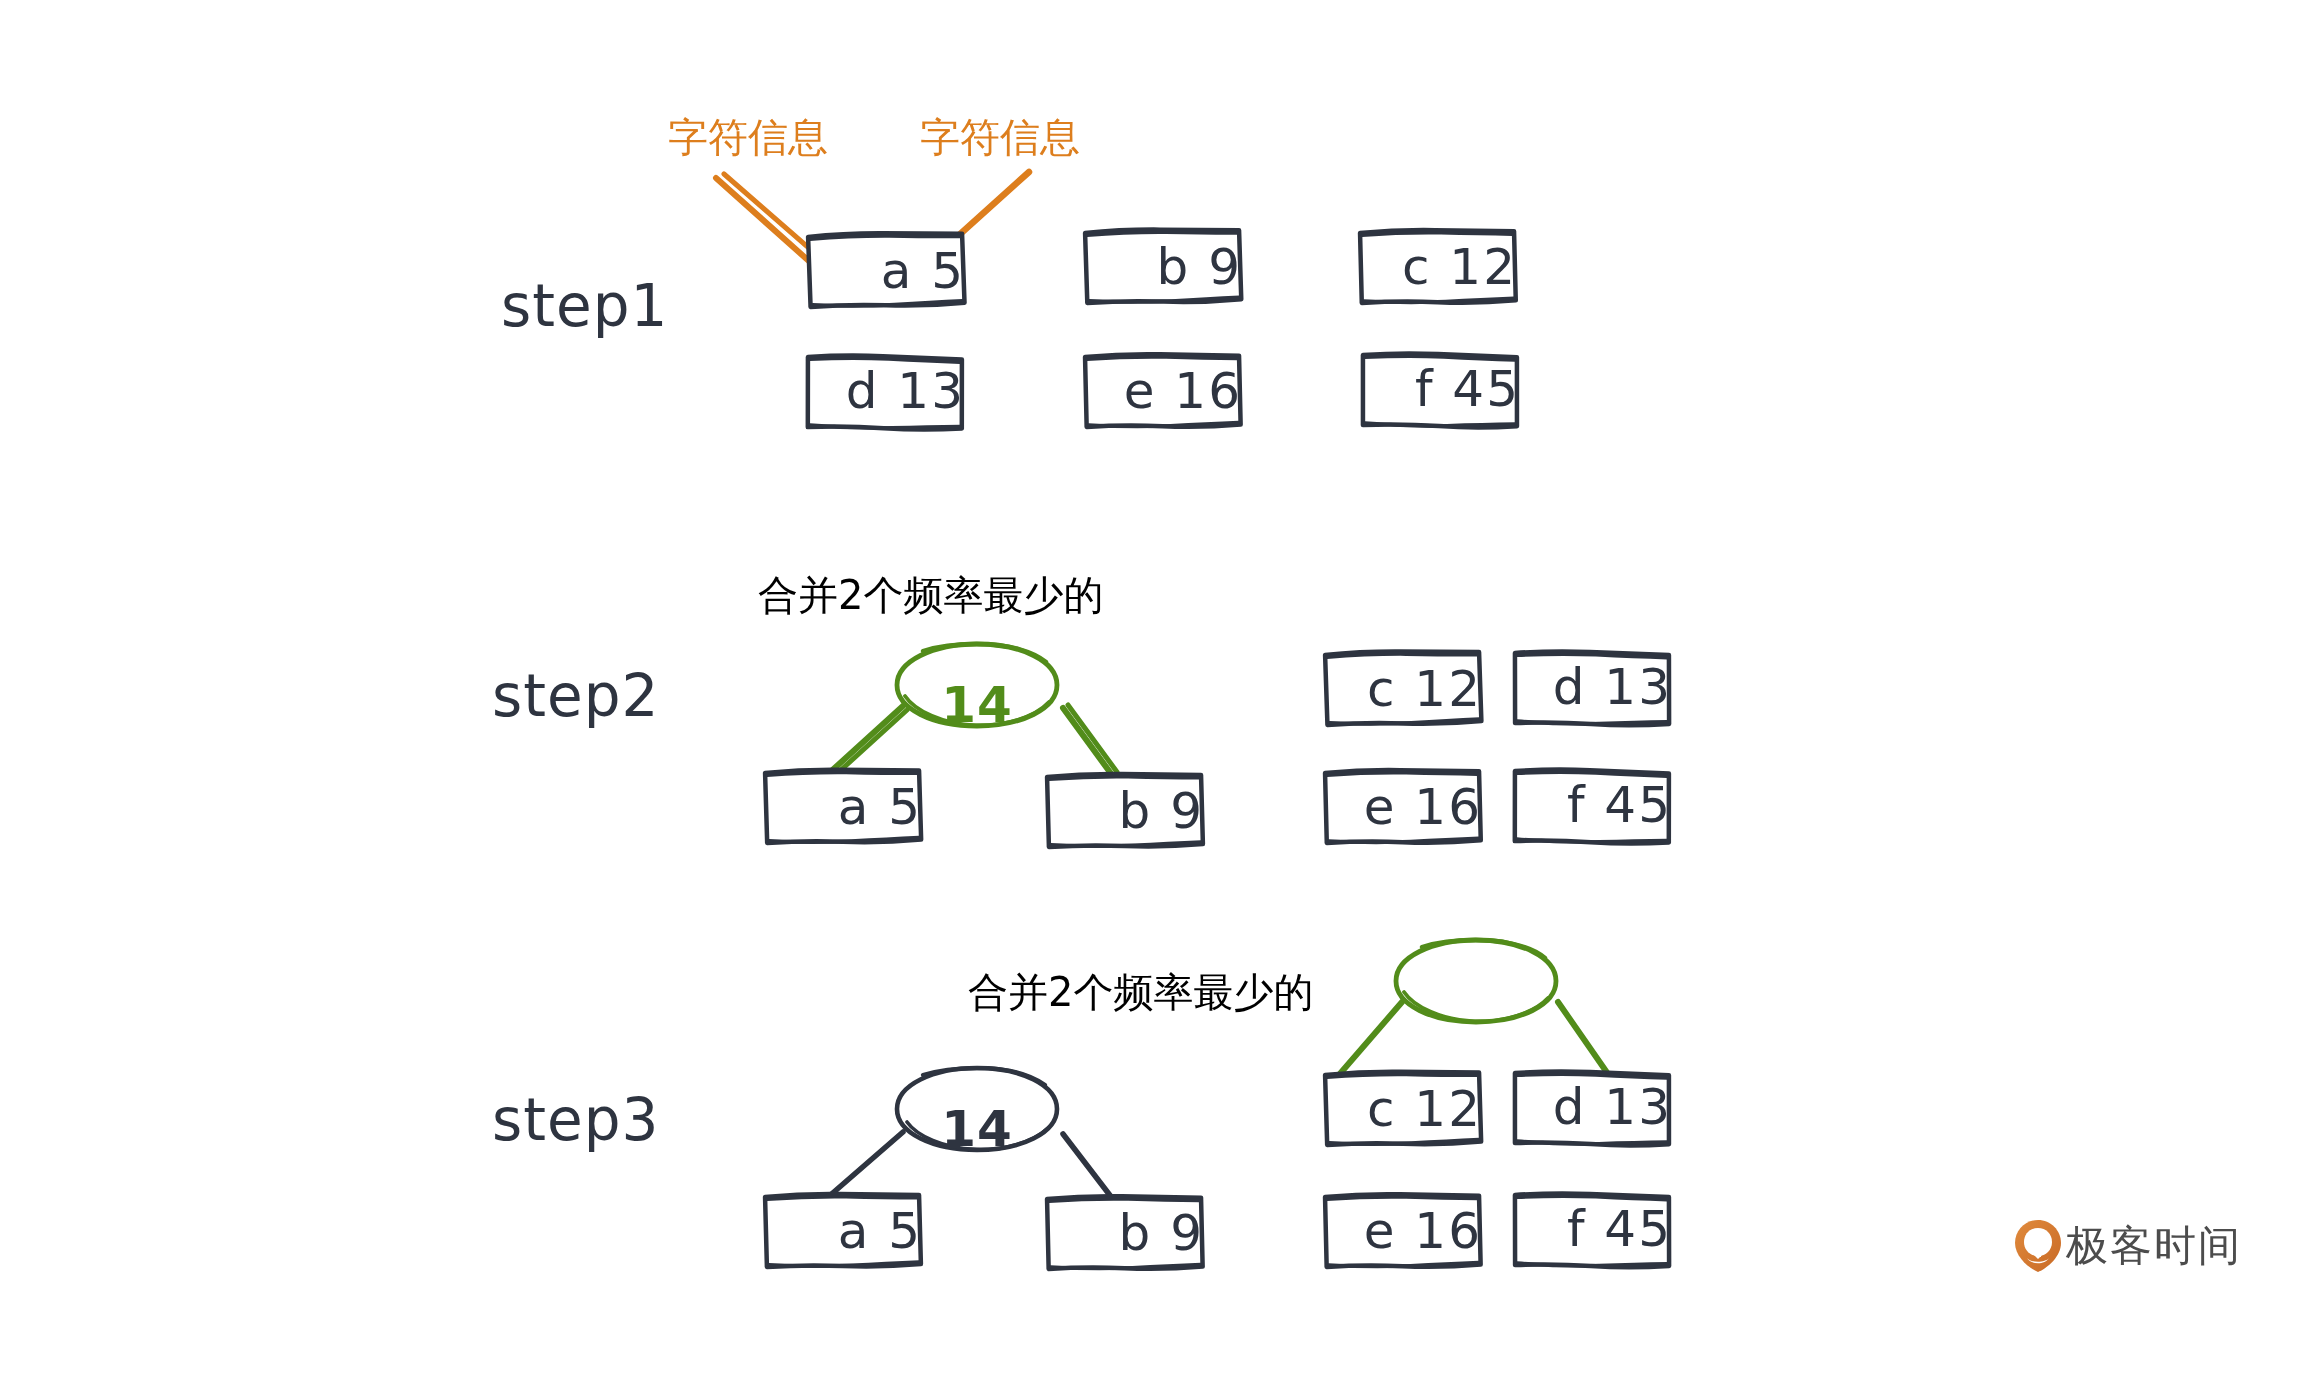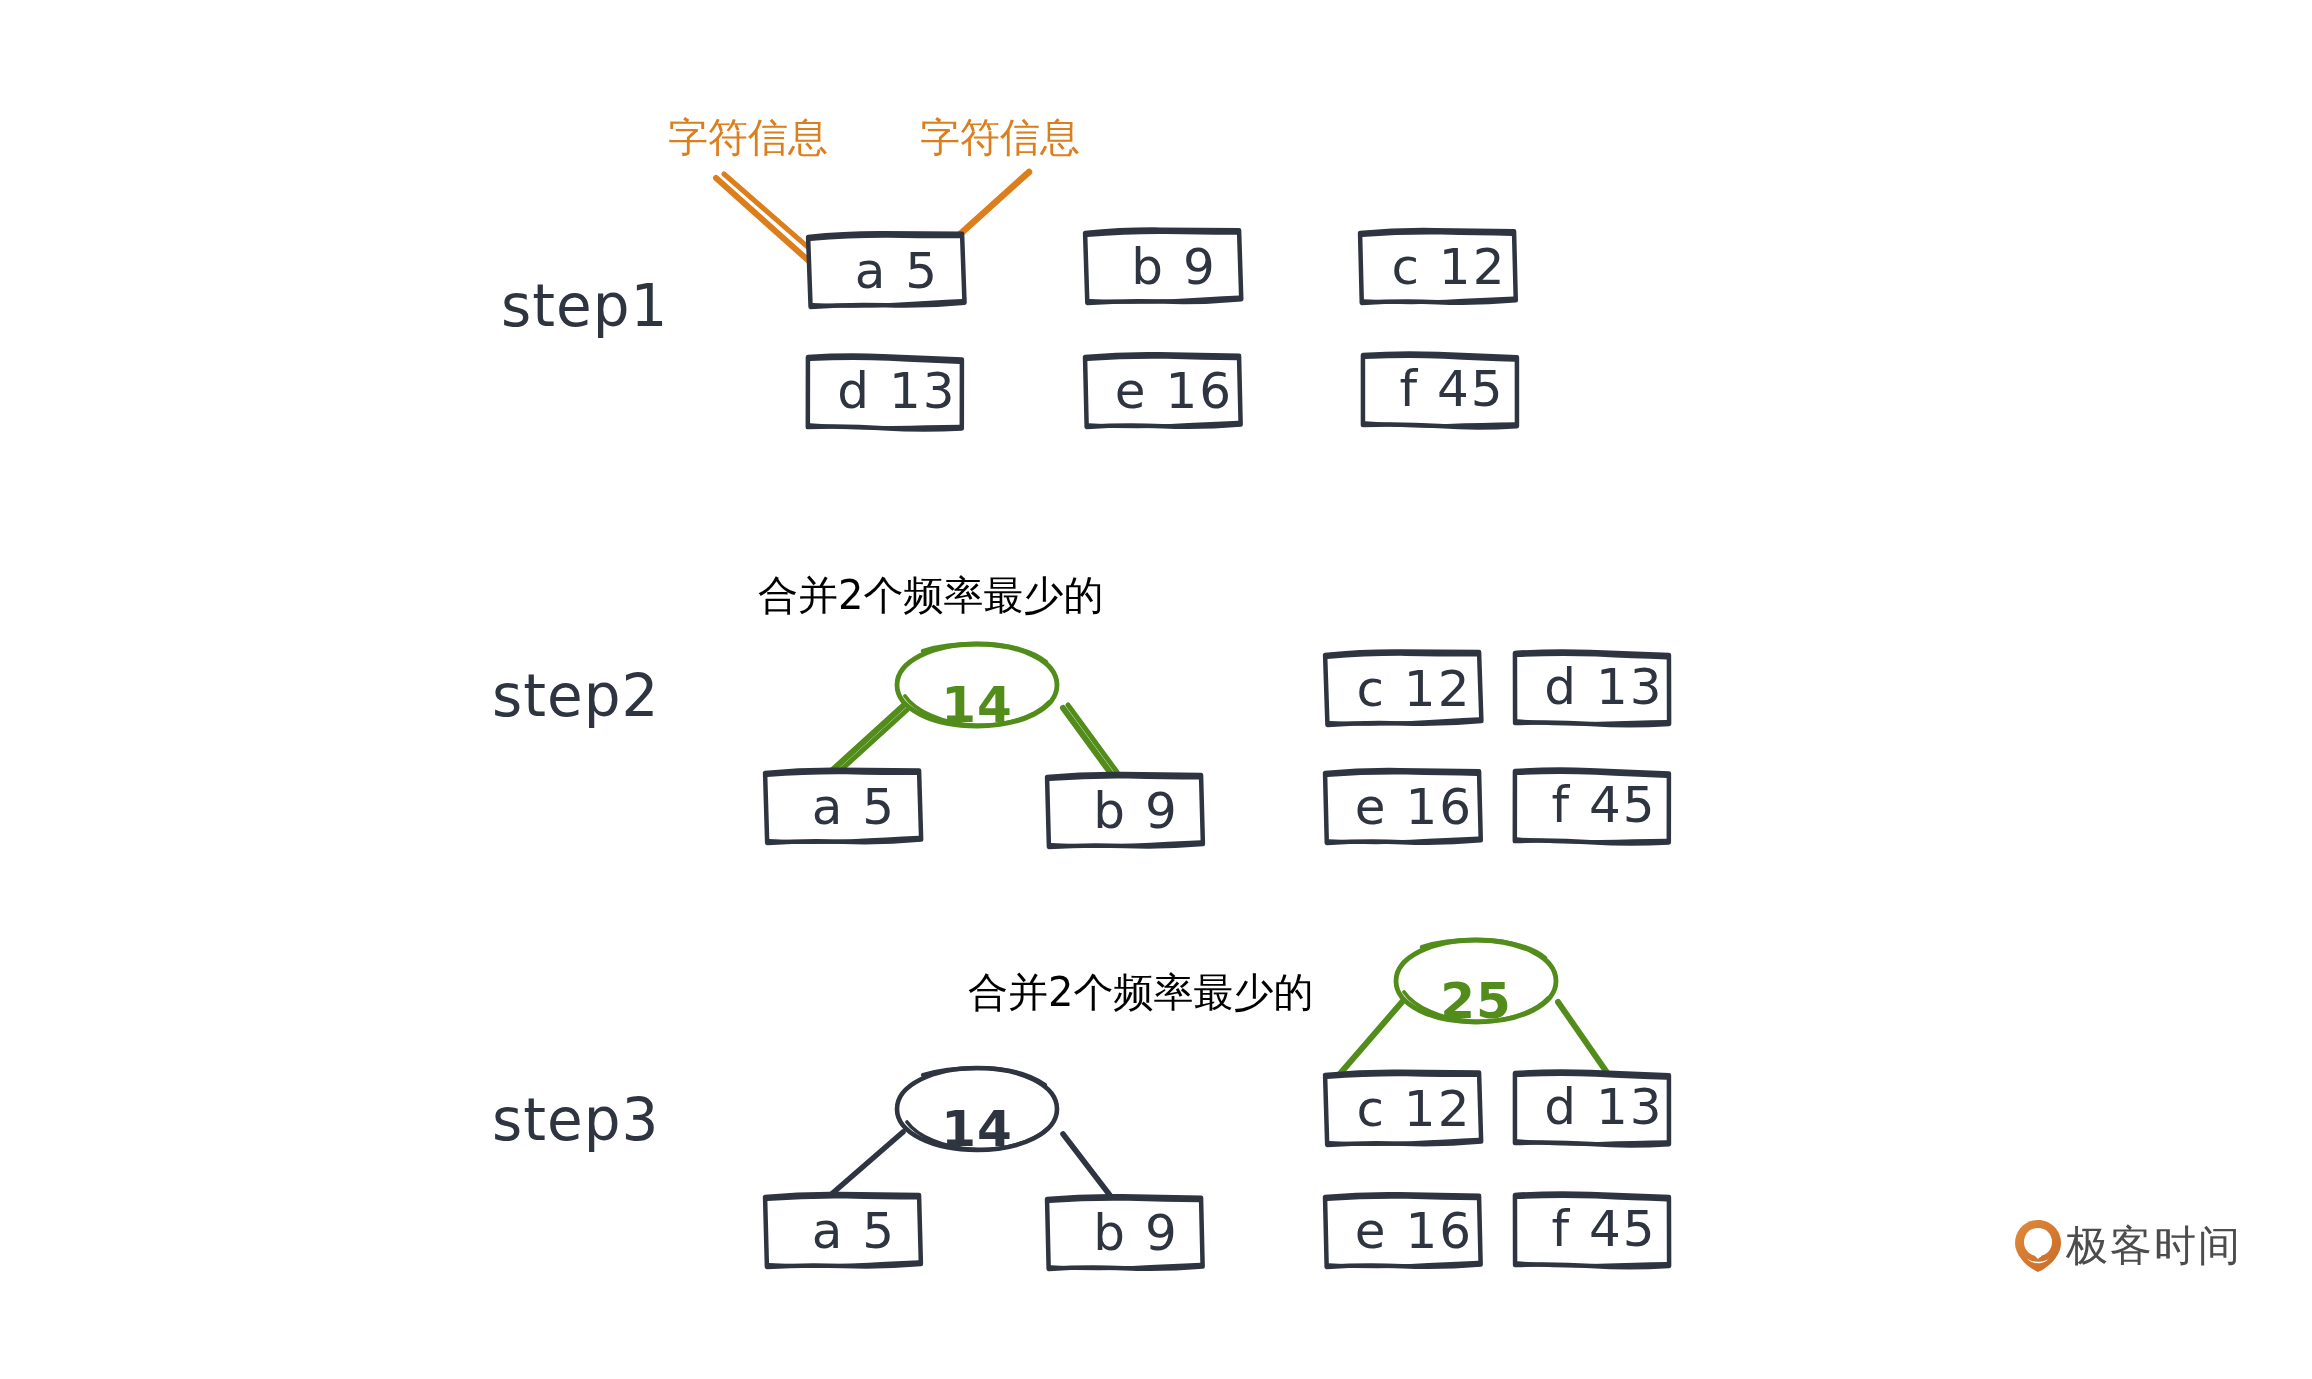--- a/index.html
+++ b/index.html
@@ -30,21 +30,21 @@
     color: #2e3440;
     letter-spacing: 1px;
     font-family: "DejaVu Sans", sans-serif;
     white-space: nowrap;
   }
 
   
   .node-box {
     position: absolute;
     width: 160px; height: 78px;
-    display: flex; align-items: center; justify-content: center; margin-left: 12px;
+    display: flex; align-items: center; justify-content: flex-end;
   }
   .node-box .txt {
     position: relative;
     z-index: 2;
     font-size: 50px;
     color: #2e3440;
     font-family: "DejaVu Sans", sans-serif;
     white-space: nowrap;
     letter-spacing: 2px;
     line-height: 1;
@@ -266,23 +266,20 @@
   <div class="node-box" style="left:1512px; top:766px;">
     <span class="txt">f  45</span>
   </div>
 
   <div class="annot green" style="left:968px; top:965px;">合并2个频率最少的</div>
 
   <div class="step-label" style="left:492px; top:1086px;">step3</div>
 
   <div class="ellipse-node dark" style="left:893px; top:1064px;">
     <span class="txt">14</span>
-  </div>
-  <div class="ellipse-node green" style="left:1392px; top:936px;">
-    <span class="txt">25</span>
   </div>
 
   <div class="node-box" style="left:762px; top:1192px;">
     <span class="txt">a  5</span>
   </div>
   <div class="node-box" style="left:1044px; top:1194px;">
     <span class="txt">b  9</span>
   </div>
   <div class="node-box" style="left:1322px; top:1070px;">
     <span class="txt">c  12</span>

